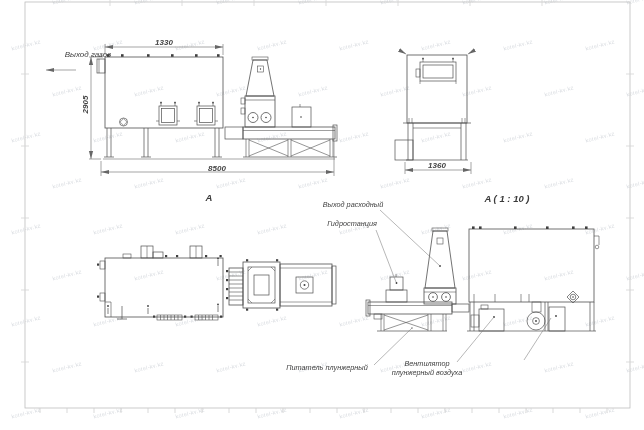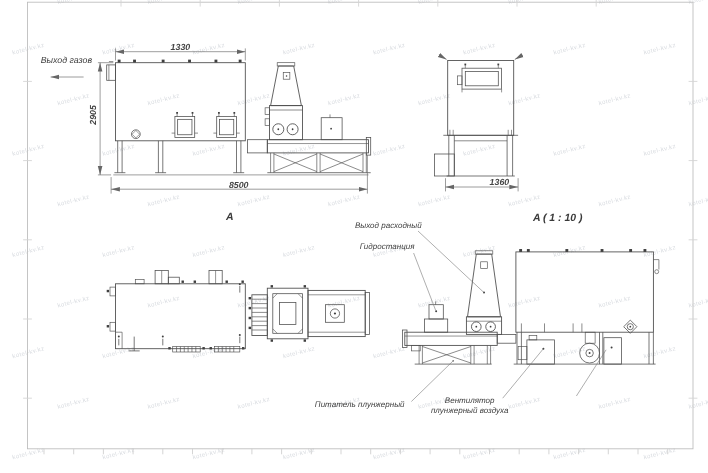--- a/index.html
+++ b/index.html
@@ -7,21 +7,21 @@
          font-family:"Liberation Sans",sans-serif;}
   .wm-layer{position:absolute;inset:0;z-index:1;pointer-events:none;}
   .wm{position:absolute;font-size:5.5px;color:#9aa2ae;opacity:.38;transform:rotate(-14deg);
       white-space:nowrap;letter-spacing:.4px;font-family:"Liberation Sans",sans-serif;}
   svg.draw{position:absolute;left:0;top:0;z-index:2;}
   .t{position:absolute;z-index:3;font-style:italic;color:#3d3d3d;white-space:normal;}
   .dim{font-size:8px;text-align:center;font-weight:bold;color:#444;}
   .lbl{font-size:7.3px;line-height:8.6px;text-align:center;}
   .viewlbl{font-size:9.5px;font-weight:bold;text-align:center;color:#3a3a3a;}
   .rot{transform:rotate(-90deg);}
-  .left{text-align:left;}
+  .left{text-align:center;margin-left:10px;}
 </style>
 </head>
 <body>
 
 <div class="sheet">
 
   <div class="wm-layer">
       <span class="wm" style="left: -30px; top: -4px;">kotel-kv.kz</span>
       <span class="wm" style="left: 52px; top: -4px;">kotel-kv.kz</span>
       <span class="wm" style="left: 134px; top: -4px;">kotel-kv.kz</span>
@@ -399,21 +399,21 @@
       <path d="M524,360 L551,318"></path>
       <circle cx="412" cy="328" r="0.8" fill="#7a7a7a" stroke="none"></circle>
     </g>
   </svg>
 
   <span class="t lbl left" style="left:37px;top:51px;width:82px;font-size:8px;">Выход газов</span>
 
   <span class="t dim" style="left:146px;top:38px;width:36px;">1330</span>
   <span class="t dim rot" style="left:67px;top:100px;width:36px;">2905</span>
   <span class="t dim" style="left:199px;top:164px;width:36px;">8500</span>
-  <span class="t dim" style="left:436px;top:161px;width:36px;">1360</span>
+  <span class="t dim" style="left:419px;top:161px;width:36px;">1360</span>
 
   <span class="t viewlbl" style="left:200px;top:192px;width:18px;">A</span>
   <span class="t viewlbl" style="left:465px;top:193px;width:84px;">A ( 1 : 10 )</span>
 
   <span class="t lbl" style="left:314px;top:201px;width:78px;">Выход расходный</span>
   <span class="t lbl" style="left:324px;top:220px;width:56px;">Гидростанция</span>
   <span class="t lbl" style="left:276px;top:364px;width:102px;">Питатель плунжерный</span>
   <span class="t lbl" style="left:390px;top:360px;width:74px;">Вентилятор плунжерный воздуха</span>
 
 </div>

